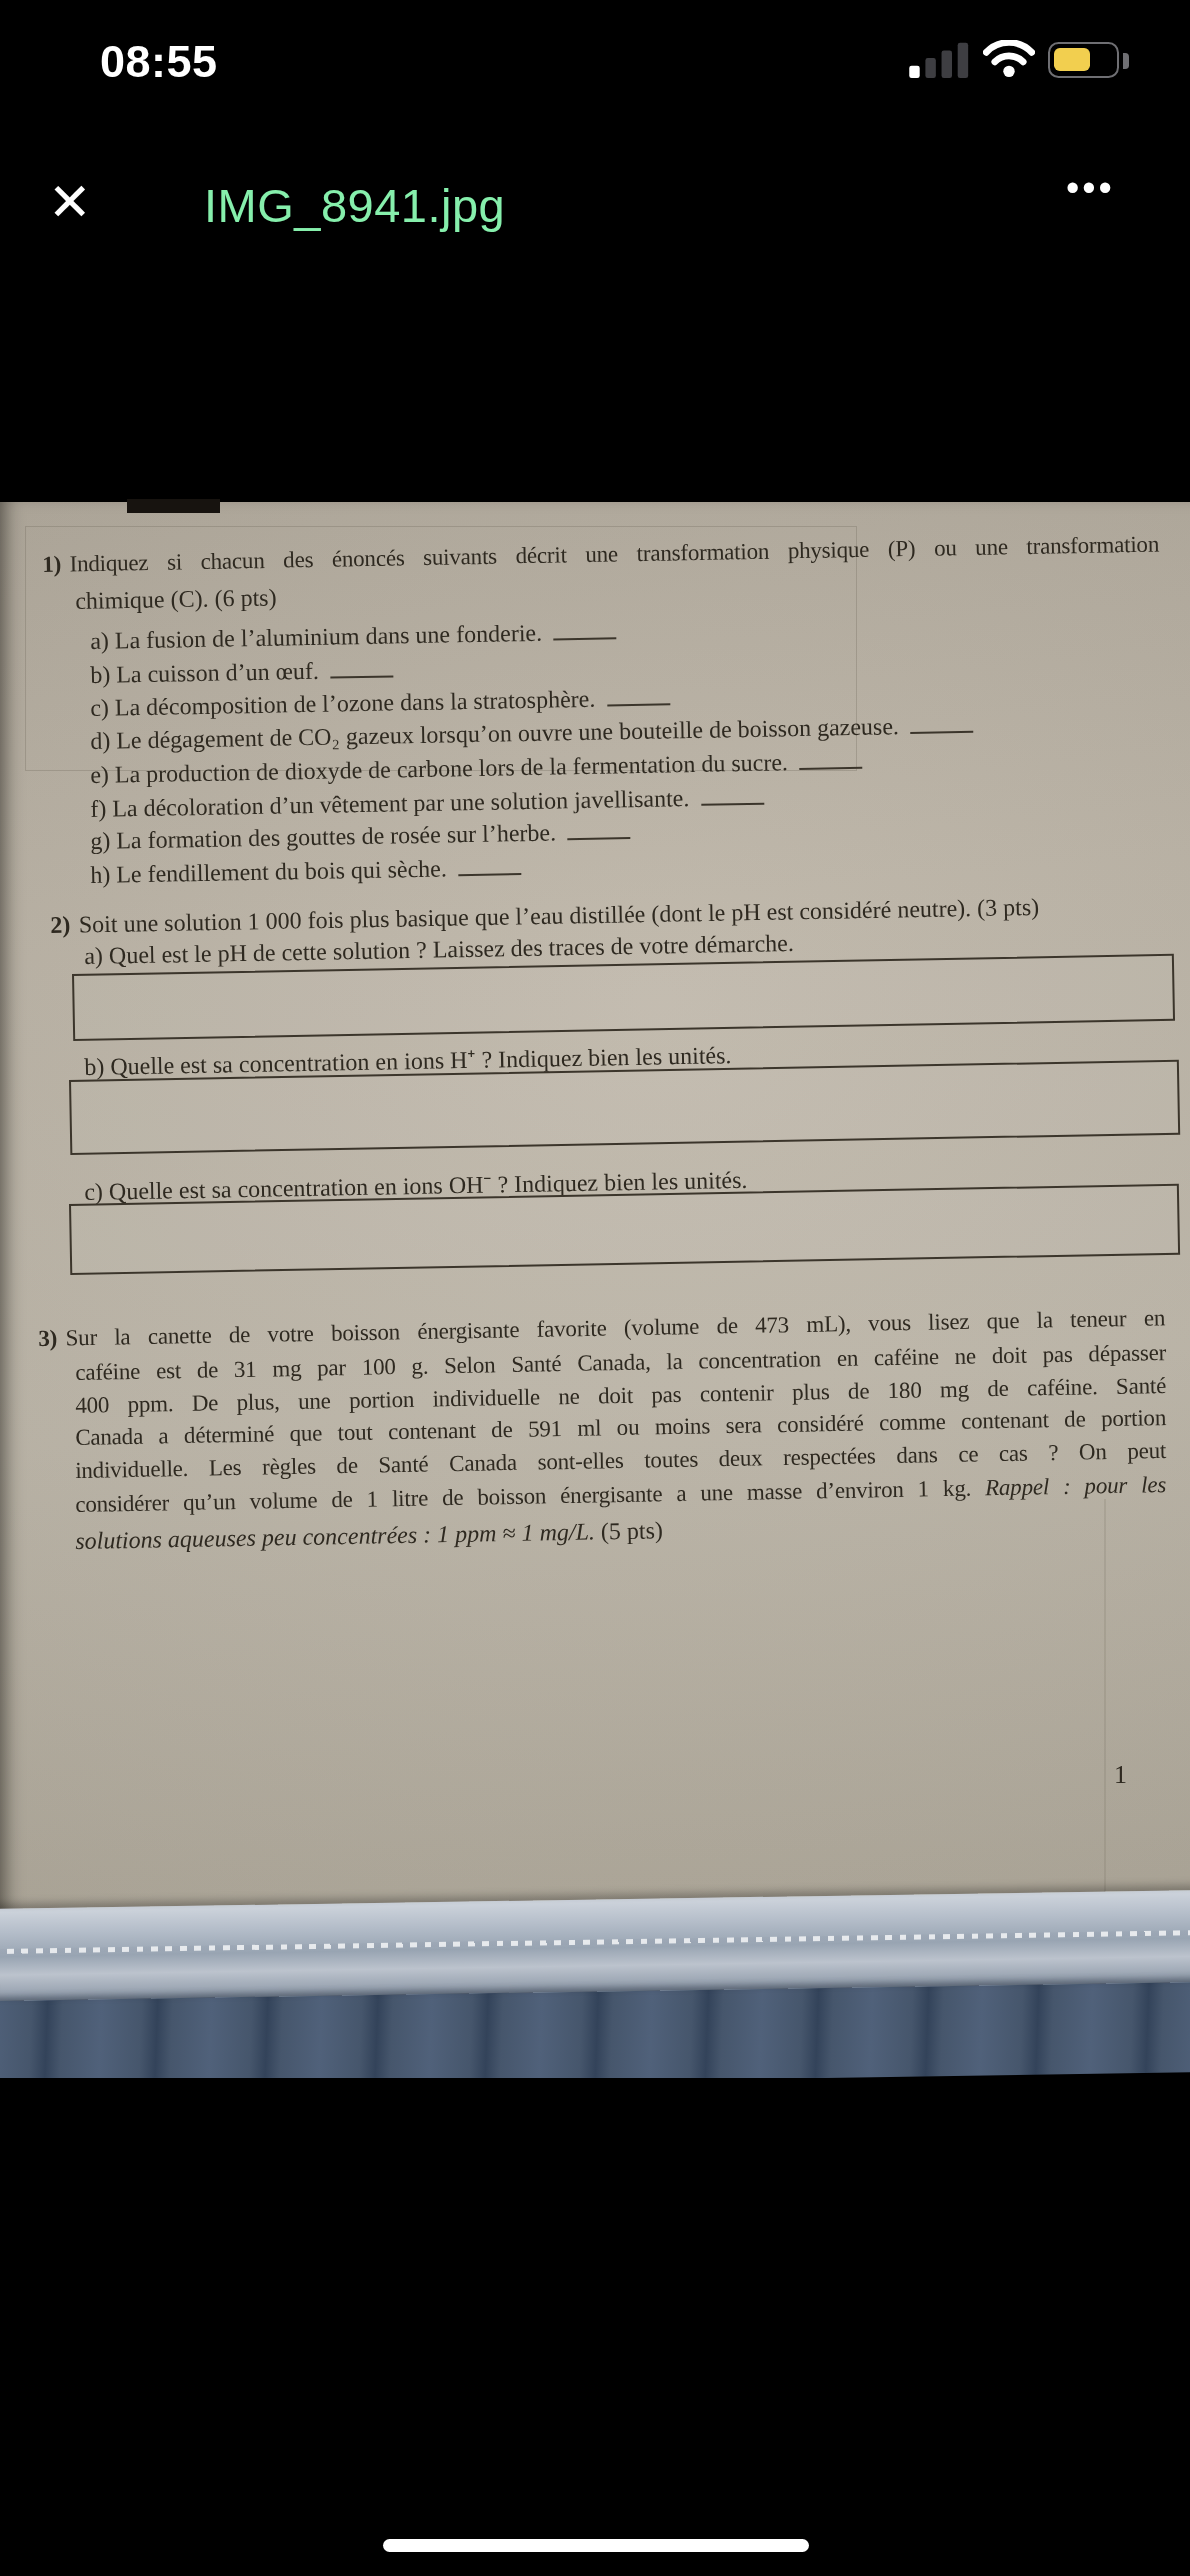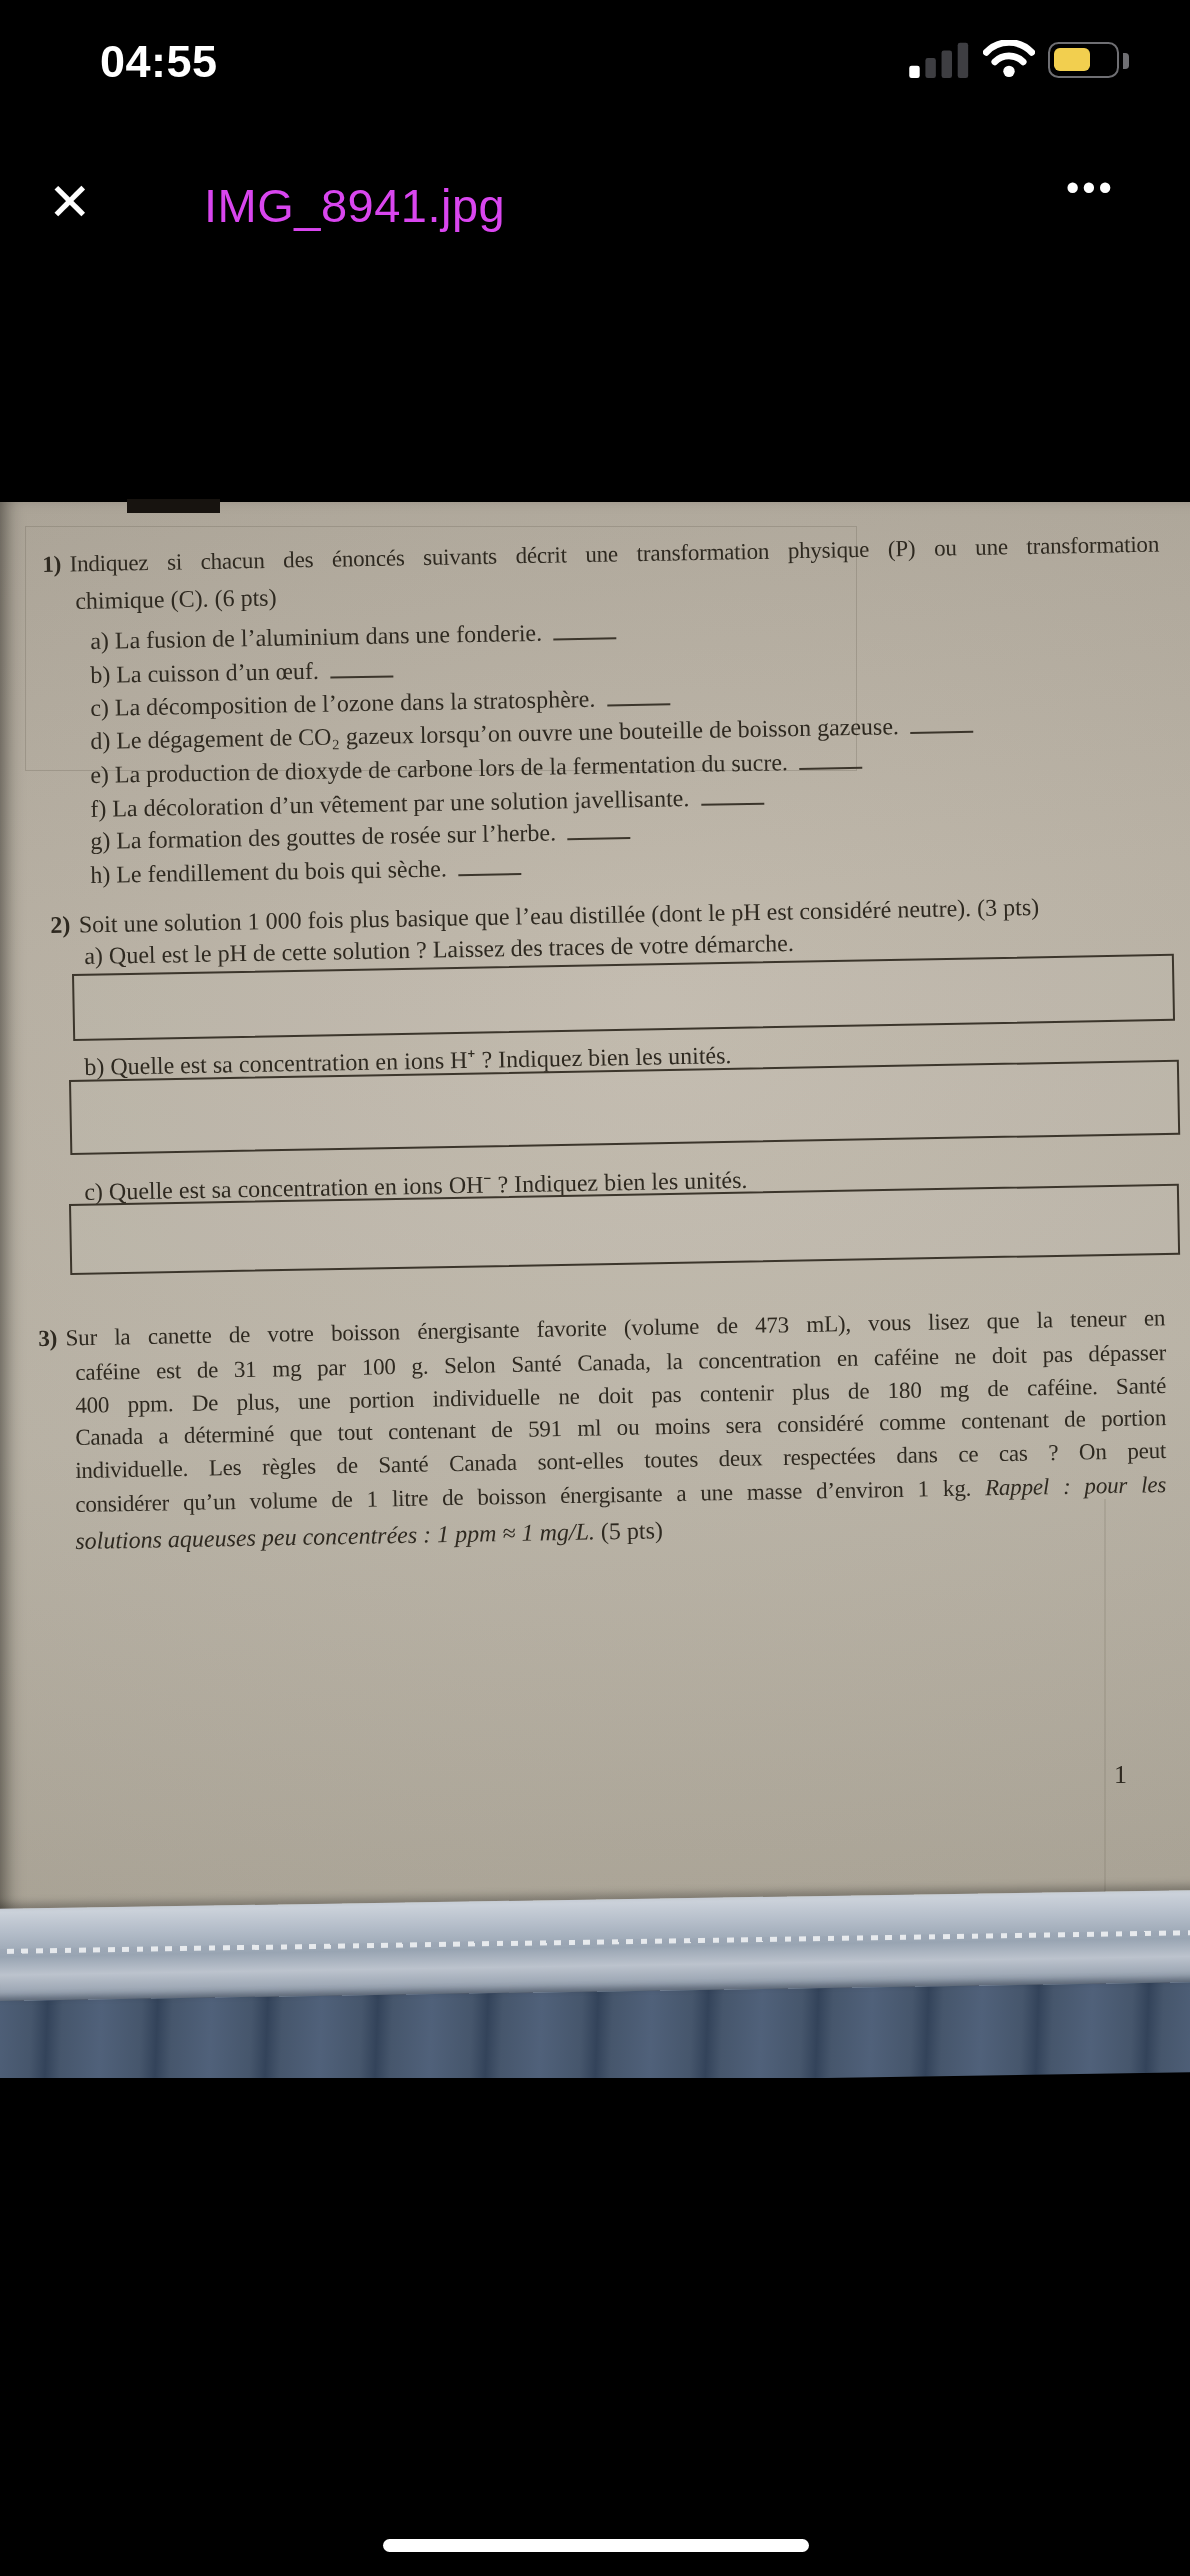--- a/index.html
+++ b/index.html
@@ -12,21 +12,21 @@
   .sb-signal{position:absolute;left:909px;top:40px;}
   .sb-wifi{position:absolute;left:983px;top:40px;}
   .sb-batt{position:absolute;left:1048px;top:42px;width:71px;height:36px;
            border:2.9px solid #6f6f73;border-radius:10.5px;box-sizing:border-box;background:#000;}
   .sb-batt-fill{position:absolute;left:3.8px;top:3.8px;width:36px;height:23px;border-radius:5.8px;background:#f2cf4f;}
   .sb-batt-cap{position:absolute;left:1123px;top:53px;width:5.8px;height:16.3px;background:#6f6f73;
                border-radius:0 3.8px 3.8px 0;}
 
   
   .hdr-close{position:absolute;left:48px;top:176px;color:#fff;font-size:52px;font-weight:300;line-height:1;cursor:pointer;}
-  .hdr-title{position:absolute;left:204px;top:178px;color:#d946ef;font-size:47px;font-weight:400;letter-spacing:0.5px;}
+  .hdr-title{position:absolute;left:204px;top:178px;color:#86efac;font-size:47px;font-weight:400;letter-spacing:0.5px;}
   .hdr-more{position:absolute;left:1066px;top:169px;color:#fff;font-size:38px;letter-spacing:2.9px;line-height:1;cursor:pointer;}
 
   
   .photo{position:absolute;left:0;top:0;width:1190px;height:2576px;}
   .paper{position:absolute;left:0;top:502px;width:1190px;height:1424px;
          background:
            radial-gradient(130% 90% at 55% 35%, rgba(255,255,255,.07), rgba(0,0,0,.10)),
            linear-gradient(175deg,#b3ab9d 0%,#bcb4a6 30%,#c0b9ab 62%,#b5ae9f 100%);
          box-shadow:inset 15.3px 0 19px -11.5px rgba(20,18,14,.6);}
   .paper-mark{position:absolute;left:127px;top:-2.9px;width:93px;height:13.4px;background:#17130f;}
@@ -58,21 +58,21 @@
   .photo-bottom{position:absolute;left:0;top:2078px;width:1190px;height:498px;background:#000;}
 
   .home-indicator{position:absolute;left:383px;top:2539px;width:426px;height:13.4px;border-radius:7.7px;background:#fff;}
 </style>
 </head>
 <body>
 
 <div class="screen">
 
   <div class="statusbar">
-    <div class="sb-time">04:55</div>
+    <div class="sb-time">08:55</div>
     <div class="sb-signal">
       <svg width="67" height="38" viewBox="0 0 70 40">
         <rect x="0" y="27" width="11" height="13" rx="2.5" fill="#ffffff"></rect>
         <rect x="17" y="19" width="11" height="21" rx="2.5" fill="#3e3e42"></rect>
         <rect x="34" y="11" width="11" height="29" rx="2.5" fill="#3e3e42"></rect>
         <rect x="51" y="3" width="11" height="37" rx="2.5" fill="#3e3e42"></rect>
       </svg>
     </div>
     <div class="sb-wifi">
       <svg width="52" height="38" viewBox="0 0 54 40">

